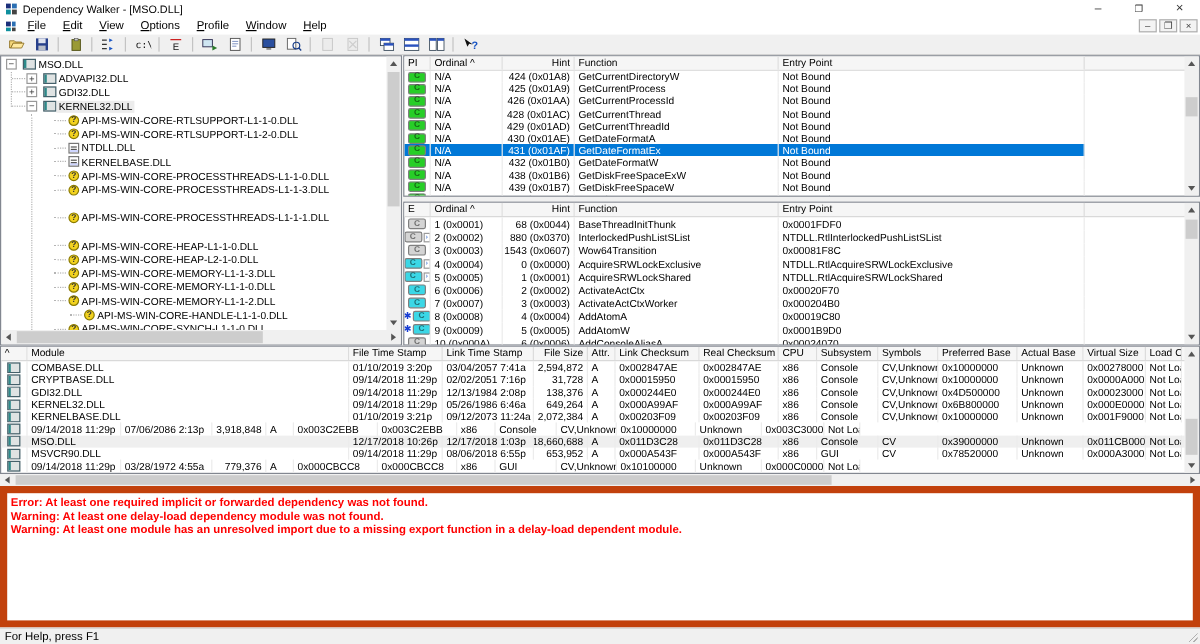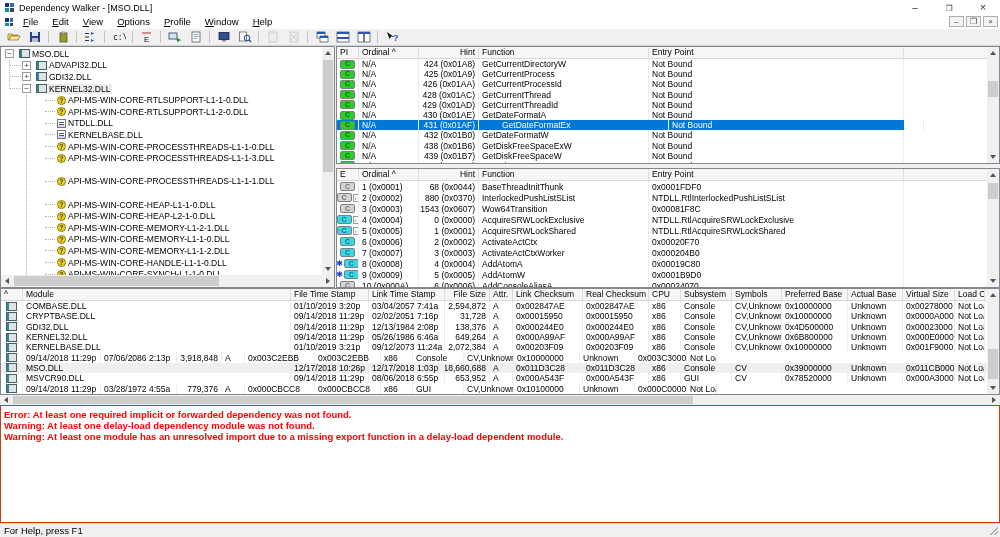--- a/index.html
+++ b/index.html
@@ -73,21 +73,21 @@
   .sb { position:absolute; background:#f0f0f0; }
   .sb-btn { position:absolute; width:12px; height:12px; display:flex; align-items:center; justify-content:center; }
   .tri { width:0; height:0; }
   .tri.up    { border-left:3px solid transparent; border-right:3px solid transparent; border-bottom:4px solid #555; }
   .tri.down  { border-left:3px solid transparent; border-right:3px solid transparent; border-top:4px solid #555; }
   .tri.left  { border-top:3px solid transparent; border-bottom:3px solid transparent; border-right:4px solid #555; }
   .tri.right { border-top:3px solid transparent; border-bottom:3px solid transparent; border-left:4px solid #555; }
   .sb-thumb { position:absolute; background:#cdcdcd; }
 
   
-  .log-pane { position:absolute; left:0; top:405px; width:1000px; height:118px; background:#fff; border:1px solid #c2410c; padding:3px 0 0 3px; }
+  .log-pane { position:absolute; left:0; top:405px; width:1000px; height:118px; background:#fff; border:6px solid #c2410c; padding:3px 0 0 3px; }
   .log-line { color:#fe0000; font-weight:bold; font-size:9.5px; line-height:11px; white-space:nowrap; }
   .statusbar { position:absolute; left:0; top:523px; width:1000px; height:14px; background:#f0f0f0; border-top:1px solid #d4d4d4; line-height:13px; padding-left:4px; font-size:9.5px; }
   .grip { position:absolute; right:2px; bottom:2px; width:8px; height:8px; background:
     linear-gradient(135deg, transparent 0 50%, #b0b0b0 50% 60%, transparent 60% 75%, #b0b0b0 75% 85%, transparent 85%); }
 </style>
 </head>
 <body>
 
 <div class="titlebar">
   <div class="app-icon">
@@ -304,33 +304,33 @@
         <span class="tree-label">API-MS-WIN-CORE-HEAP-L1-1-0.DLL</span>
       </div>
       <div class="tree-row" style="top: 163.4px; align-items: center;">
         <span style="margin-left: 44px; width: 10px; border-top: 1px dotted rgb(180, 180, 180); height: 0px; flex: 0 0 auto;"></span>
         <span class="q-icon" style="margin-left: 2px;">?</span>
         <span class="tree-label">API-MS-WIN-CORE-HEAP-L2-1-0.DLL</span>
       </div>
       <div class="tree-row" style="top: 175px;">
         <span style="margin-left: 44px; width: 10px; border-top: 1px dotted rgb(180, 180, 180); height: 0px; flex: 0 0 auto;"></span>
         <span class="q-icon" style="margin-left: 2px;">?</span>
-        <span class="tree-label">API-MS-WIN-CORE-MEMORY-L1-2-1.DLL</span>
+        <span class="tree-label">API-MS-WIN-CORE-MEMORY-L1-1-3.DLL</span>
       </div>
       <div class="tree-row" style="top: 186.6px;">
         <span style="margin-left: 44px; width: 10px; border-top: 1px dotted rgb(180, 180, 180); height: 0px; flex: 0 0 auto;"></span>
         <span class="q-icon" style="margin-left: 2px;">?</span>
         <span class="tree-label">API-MS-WIN-CORE-MEMORY-L1-1-0.DLL</span>
       </div>
       <div class="tree-row" style="top: 198.2px;">
         <span style="margin-left: 44px; width: 10px; border-top: 1px dotted rgb(180, 180, 180); height: 0px; flex: 0 0 auto;"></span>
         <span class="q-icon" style="margin-left: 2px;">?</span>
         <span class="tree-label">API-MS-WIN-CORE-MEMORY-L1-1-2.DLL</span>
       </div>
-      <div class="tree-row" style="top: 209.8px;">
+      <div class="tree-row" style="top: 209.8px; padding-left: 13px;">
         <span style="margin-left: 44px; width: 10px; border-top: 1px dotted rgb(180, 180, 180); height: 0px; flex: 0 0 auto;"></span>
         <span class="q-icon" style="margin-left: 2px;">?</span>
         <span class="tree-label">API-MS-WIN-CORE-HANDLE-L1-1-0.DLL</span>
       </div>
       <div class="tree-row" style="top: 221.4px;">
         <span style="margin-left: 44px; width: 10px; border-top: 1px dotted rgb(180, 180, 180); height: 0px; flex: 0 0 auto;"></span>
         <span class="q-icon" style="margin-left: 2px;">?</span>
         <span class="tree-label">API-MS-WIN-CORE-SYNCH-L1-1-0.DLL</span>
       </div>
       <div class="guide" style="left: 8px; top: 13px; height: 29px;"></div>
@@ -436,21 +436,21 @@
       <span class="cell" style="width: 255px;">Not Bound</span>
     </div>
     <div class="row sel" style="height: 10.2px; width: 567px;">
       <span class="cell" style="width: 22px; justify-content: center;">
         <span style="display: flex; align-items: center;">
           <span class="pill green">C</span>
         </span>
       </span>
       <span class="cell" style="width: 60px;">N/A</span>
       <span class="cell r" style="width: 60px;">431 (0x01AF)</span>
-      <span class="cell" style="width: 170px; margin-left: 20px;">GetDateFormatEx</span>
+      <span class="cell" style="width: 170px;">GetDateFormatEx</span>
       <span class="cell" style="width: 255px;">Not Bound</span>
     </div>
     <div class="row" style="height: 10.2px;">
       <span class="cell" style="width: 22px; justify-content: center;">
         <span style="display: flex; align-items: center;">
           <span class="pill green">C</span>
         </span>
       </span>
       <span class="cell" style="width: 60px;">N/A</span>
       <span class="cell r" style="width: 60px;">432 (0x01B0)</span>

